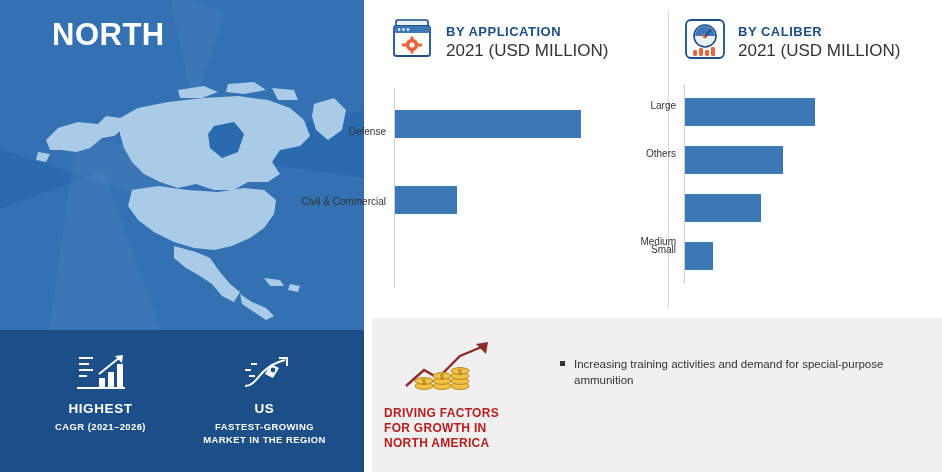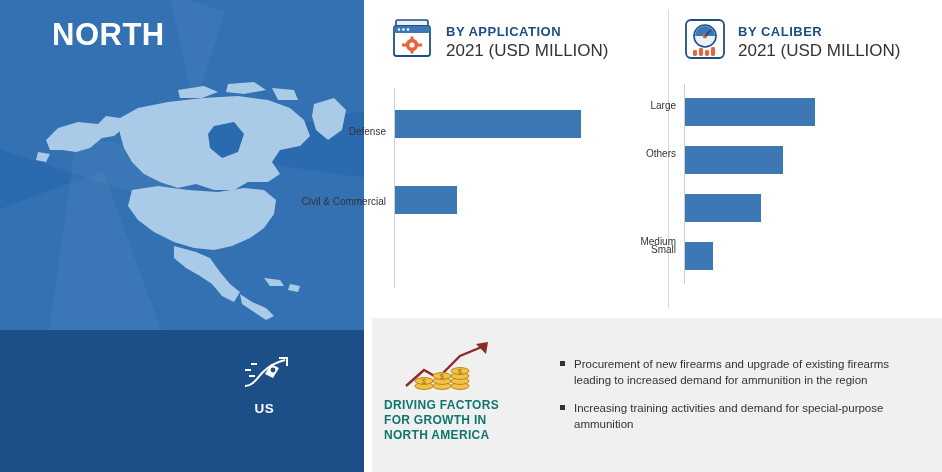--- a/index.html
+++ b/index.html
@@ -195,24 +195,24 @@
     position: absolute;
     left: 12px;
     top: 22px;
     width: 168px;
   }
   .drivers-icon {
     height: 52px;
     margin-left: 6px;
   }
   .drivers-title {
-    margin-top: 6px;
+    margin-top: 14px;
     font-size: 12px;
     font-weight: bold;
-    color: #0f766e;
+    color: #b91c1c;
     line-height: 15px;
     letter-spacing: 0.3px;
     text-transform: uppercase;
   }
   .bullets {
     position: absolute;
     left: 186px;
     top: 38px;
     width: 370px;
   }
@@ -276,36 +276,60 @@
           <path d="M150,12 L176,8 L190,14 L174,20 L152,20 Z"></path>
           <path d="M200,6 L226,4 L238,12 L216,16 L198,14 Z"></path>
           <path d="M244,10 L266,12 L270,22 L250,22 Z"></path>
         </g>
       </svg>
     </div>
   </div>
 
   <div class="left-bottom">
 
+    <div class="stat stat-1">
+      <div class="stat-icon">
+        <svg viewBox="0 0 60 42" width="60" height="42">
+          <g fill="none" stroke="#ffffff" stroke-width="2">
+            <line x1="8" y1="6" x2="22" y2="6"></line>
+            <line x1="8" y1="12" x2="18" y2="12"></line>
+            <line x1="8" y1="18" x2="22" y2="18"></line>
+            <line x1="8" y1="24" x2="16" y2="24"></line>
+            <line x1="6" y1="36" x2="54" y2="36"></line>
+          </g>
+          <g fill="#ffffff">
+            <rect x="28" y="26" width="6" height="10"></rect>
+            <rect x="37" y="20" width="6" height="16"></rect>
+            <rect x="46" y="12" width="6" height="24"></rect>
+          </g>
+          <path d="M28,22 L38,14 L48,6" fill="none" stroke="#ffffff" stroke-width="2"></path>
+          <path d="M44,4 L52,3 L51,11 Z" fill="#ffffff"></path>
+        </svg>
+      </div>
+      <div class="stat-title">HIGHEST</div>
+      <div class="stat-sub">CAGR (2021–2026)</div>
+    </div>
 
     <div class="stat stat-2">
       <div class="stat-icon">
         <svg viewBox="0 0 60 42" width="60" height="42">
           <g fill="none" stroke="#ffffff" stroke-width="2">
             <path d="M10,34 C18,34 22,26 28,20 C34,14 42,10 50,8"></path>
             <path d="M44,6 L52,6 L52,14"></path>
             <path d="M14,24 L20,24"></path>
             <path d="M10,18 L16,18"></path>
             <path d="M16,12 L22,12"></path>
           </g>
           <path d="M30,22 L36,12 L44,16 L38,26 Z" fill="#ffffff"></path>
           <circle cx="38" cy="18" r="2.4" fill="#1c4e88"></circle>
         </svg>
       </div>
       <div class="stat-title">US</div>
+      <div class="stat-sub" style="white-space:pre-line;">FASTEST-GROWING
+MARKET IN THE REGION</div>
     </div>
   </div>
 
   <div class="charts-area">
     <div class="chart-divider"></div>
 
     <div class="chart-block chart-a">
       <div class="chart-head" style="left:18px;">
         <div class="head-icon">
           <svg viewBox="0 0 46 46" width="46" height="46">
@@ -423,22 +447,18 @@
       <div class="drivers-title">
         <div>DRIVING FACTORS</div>
         <div>FOR GROWTH IN</div>
         <div>NORTH AMERICA</div>
       </div>
     </div>
 
     <div class="bullets">
       <div class="bullet">
         <span class="sq"></span>
-        <span>Procurement of new firearms and upgrade of existing firearms leading to increased demand for ammunition in the region</span>
-      </div>
-      <div class="bullet">
-        <span class="sq"></span>
         <span>Increasing training activities and demand for special-purpose ammunition</span>
       </div>
     </div>
   </div>
 
 </div>
 
 </body></html>

